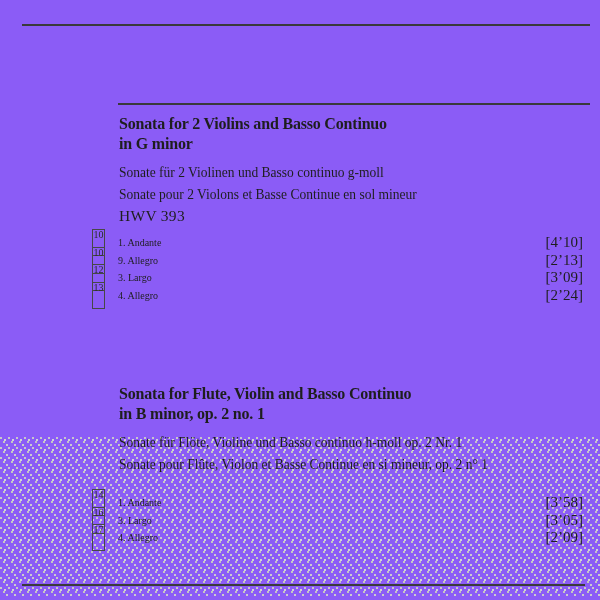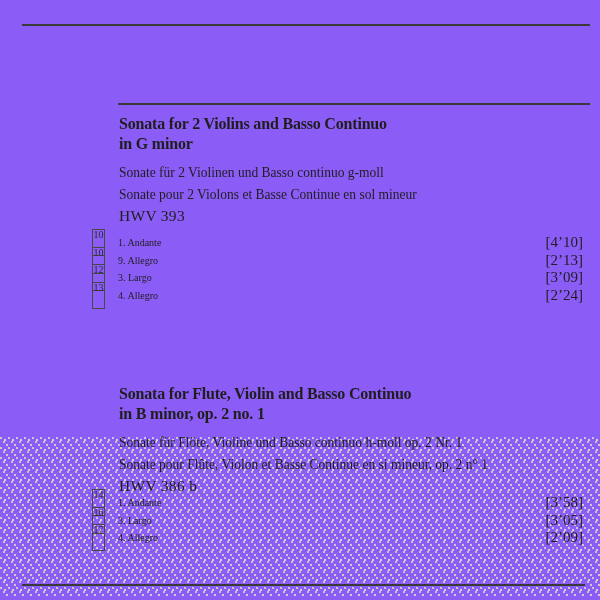--- a/index.html
+++ b/index.html
@@ -101,21 +101,20 @@
     </div>
   </div>
 
   <div class="section" id="section-2">
     <div class="title-line">Sonata for Flute, Violin and Basso Continuo</div>
     <div class="title-line">in B minor, op. 2 no. 1</div>
     <div class="subtitles">
       <div class="subtitle">Sonate für Flöte, Violine und Basso continuo h-moll op. 2 Nr. 1</div>
       <div class="subtitle">Sonate pour Flûte, Violon et Basse Continue en si mineur, op. 2 n° 1</div>
     </div>
-    <div class="catalog">HWV 386 b</div>
   </div>
 
   <div class="tracks" id="tracks-2">
     <div class="track-row">
       <span class="track-no">14</span>
       <span class="track-title">1. Andante</span>
       <span class="track-dur">[3’58]</span>
     </div>
     <div class="track-row">
       <span class="track-no">16</span>

